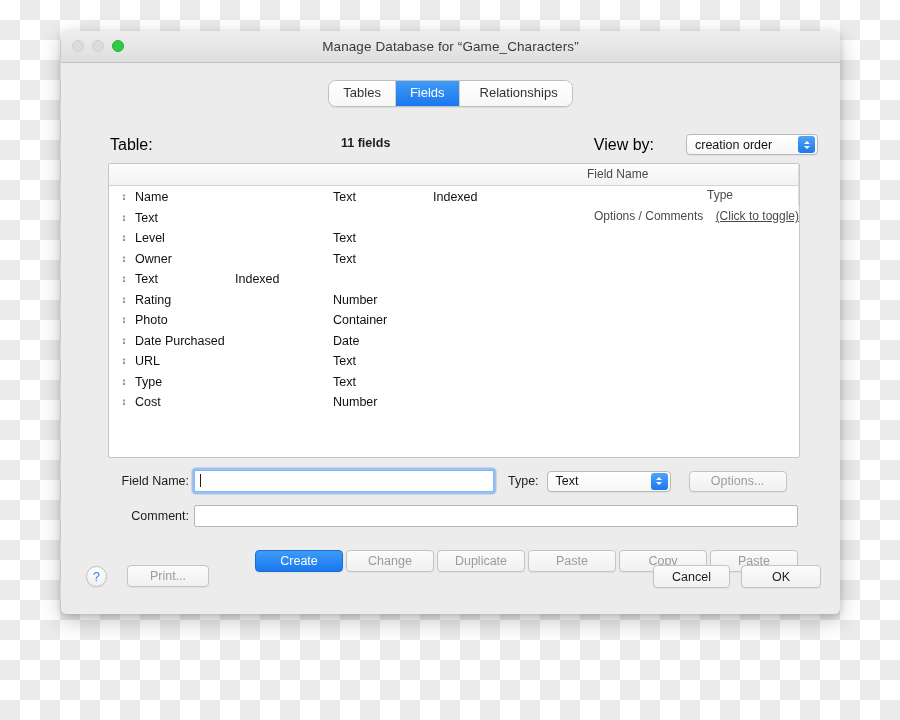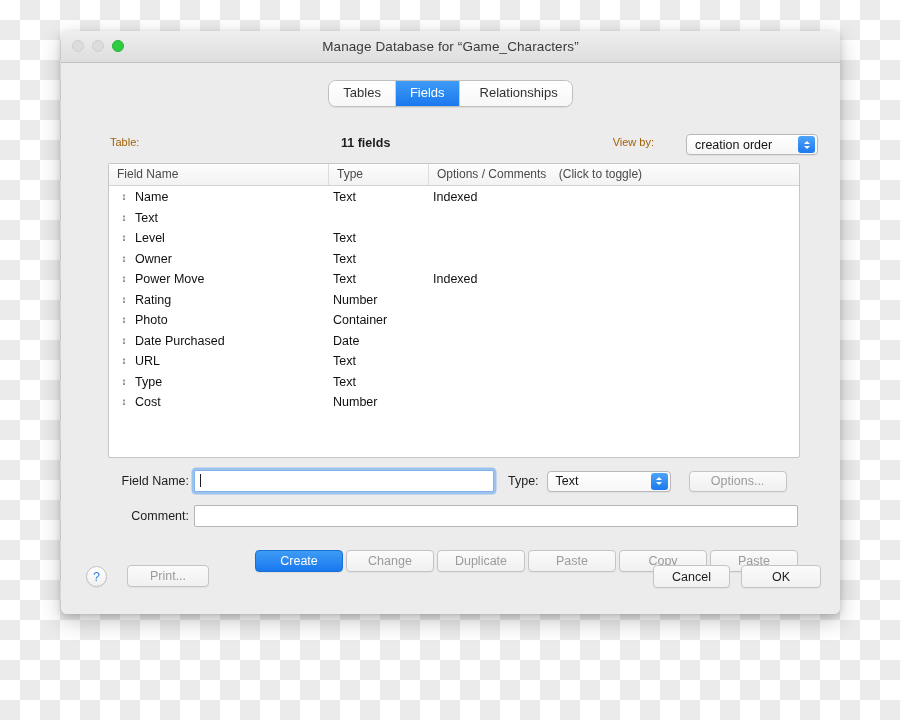--- a/index.html
+++ b/index.html
@@ -106,22 +106,22 @@
 
   
   .toolrow {
     position: absolute;
     top: 71px;
     left: 49px;
     right: 22px;
     height: 22px;
   }
   .lbl {
-    font-size: 11px;
-    color: #a16207;
+    font-size: 16px;
+    color: #000000;
   }
   .popup {
     display: inline-flex;
     align-items: center;
     position: relative;
     box-sizing: border-box;
     height: 21px;
     background: linear-gradient(to bottom, #ffffff, #f6f6f6);
     border: 1px solid #b9b9b9;
     border-radius: 4px;
@@ -170,26 +170,27 @@
     overflow: hidden;
   }
   .list-header {
     display: flex;
     height: 21px;
     background: linear-gradient(to bottom, #fdfdfd, #f2f2f2);
     border-bottom: 1px solid #d3d3d3;
     font-size: 12px;
     color: #4a4a4a;
     align-items: flex-end;
+    flex-direction: column;
   }
   .hc { box-sizing: border-box; padding-left: 8px; height: 21px; line-height: 21px; }
   .hc-name { width: 220px; border-right: 1px solid #dcdcdc; }
   .hc-type { width: 100px; border-right: 1px solid #dcdcdc; }
   .hc-opts { flex: 1; }
-  .hc-hint { color: #4a4a4a; }
+  .hc-hint { color: #4a4a4a; text-decoration: underline; }
 
   .rows { padding-top: 1px; }
   .row {
     display: flex;
     height: 20.5px;
     align-items: center;
     font-size: 12.5px;
     color: #101010;
   }
   .c-handle {
@@ -398,21 +399,20 @@
             <div class="c-opts"></div>
           </div>
           <div class="row">
             <div class="c-handle">↕</div>
             <div class="c-name">Owner</div>
             <div class="c-type">Text</div>
             <div class="c-opts"></div>
           </div>
           <div class="row">
             <div class="c-handle">↕</div>
-            <div class="c-name">Power Move</div>
             <div class="c-type">Text</div>
             <div class="c-opts">Indexed</div>
           </div>
           <div class="row">
             <div class="c-handle">↕</div>
             <div class="c-name">Rating</div>
             <div class="c-type">Number</div>
             <div class="c-opts"></div>
           </div>
           <div class="row">

